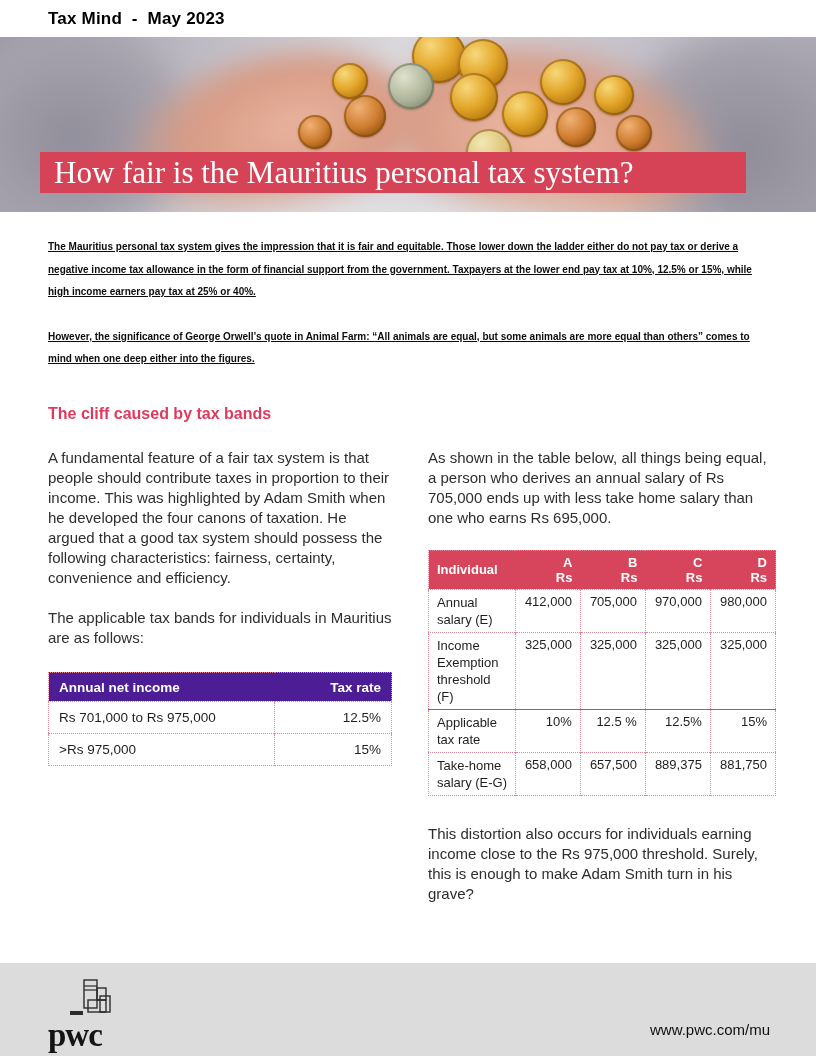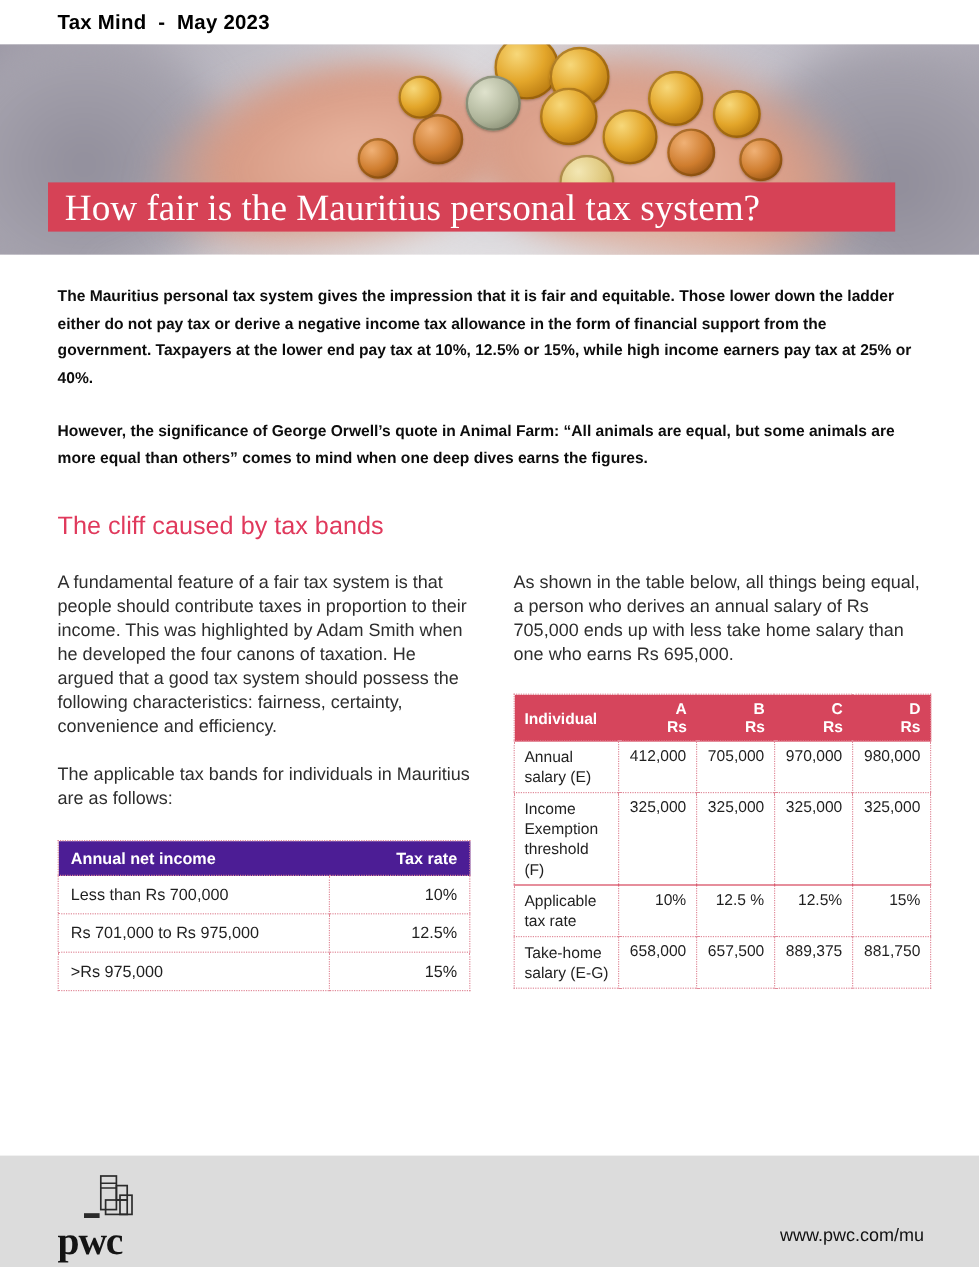--- a/index.html
+++ b/index.html
@@ -41,24 +41,24 @@
 
   .banner {
     position:absolute; left:40px; top:115px; width:706px; height:41px;
     background:#d64256; color:#ffffff; box-sizing:border-box; padding-left:14px;
     font-family:"Liberation Serif", serif; font-weight:400;
     font-size:31px; line-height:41px; white-space:nowrap;
   }
 
   
   .content { flex:1; padding:0 46px 0 48px; box-sizing:border-box; }
-  .intro { font-size:13px; font-weight:bold; color:#0d0d0d; line-height:22.5px; width:722px; }
+  .intro { font-size:10px; font-weight:bold; color:#0d0d0d; line-height:22.5px; width:722px;text-decoration:underline; }
   .intro.p1 { margin:24px 0 0 0; }
   .intro.p2 { margin:22px 0 0 0; }
-  .section-heading { margin:34px 0 0 0; font-size:21px; font-weight:normal; color:#e0395c; }
+  .section-heading { margin:34px 0 0 0; font-size:16px; font-weight:bold; color:#e0395c; }
 
   .columns { display:flex; margin-top:25px; }
   .col-left  { width:344px; }
   .col-right { width:348px; margin-left:36px; }
   .body-p { font-size:15px; line-height:20px; color:#2e2e2e; margin:0; }
   .col-left .p2 { margin-top:20px; }
 
   
   .bands-table { border-collapse:collapse; width:344px; margin-top:24px; font-size:13.5px;
     border:1px dotted #e08a99; }
@@ -124,42 +124,38 @@
     <div class="coin copper" style="left:616px; top:78px;  width:36px; height:36px;"></div>
     <div class="coin" style="left:332px; top:26px;  width:36px; height:36px;"></div>
     <div class="banner">
       <span>How fair is the Mauritius personal tax system?</span>
     </div>
   </div>
 
   <div class="content">
 
     <p class="intro p1">The Mauritius personal tax system gives the impression that it is fair and equitable. Those lower down the ladder either do not pay tax or derive a negative income tax allowance in the form of financial support from the government. Taxpayers at the lower end pay tax at 10%, 12.5% or 15%, while high income earners pay tax at 25% or 40%.</p>
-    <p class="intro p2">However, the significance of George Orwell’s quote in Animal Farm: “All animals are equal, but some animals are more equal than others” comes to mind when one deep dives earns the figures.</p>
+    <p class="intro p2">However, the significance of George Orwell’s quote in Animal Farm: “All animals are equal, but some animals are more equal than others” comes to mind when one deep either into the figures.</p>
 
     <h2 class="section-heading">The cliff caused by tax bands</h2>
 
     <div class="columns">
 
       <div class="col-left">
         <p class="body-p p1">A fundamental feature of a fair tax system is that people should contribute taxes in proportion to their income. This was highlighted by Adam Smith when he developed the four canons of taxation. He argued that a good tax system should possess the following characteristics: fairness, certainty, convenience and efficiency.</p>
         <p class="body-p p2">The applicable tax bands for individuals in Mauritius are as follows:</p>
 
         <table class="bands-table">
           <thead>
             <tr>
               <th>Annual net income</th>
               <th class="rate">Tax rate</th>
             </tr>
           </thead>
           <tbody>
-            <tr>
-              <td>Less than Rs 700,000</td>
-              <td class="rate">10%</td>
-            </tr>
             <tr>
               <td>Rs 701,000 to Rs 975,000</td>
               <td class="rate">12.5%</td>
             </tr>
             <tr>
               <td>&gt;Rs 975,000</td>
               <td class="rate">15%</td>
             </tr>
           </tbody>
         </table>
@@ -215,20 +211,21 @@
             <tr>
               <th>Take-home salary (E-G)</th>
               <td>658,000</td>
               <td>657,500</td>
               <td>889,375</td>
               <td>881,750</td>
             </tr>
           </tbody>
         </table>
 
+        <p class="body-p p2">This distortion also occurs for individuals earning income close to the Rs 975,000 threshold. Surely, this is enough to make Adam Smith turn in his grave?</p>
       </div>
     </div>
   </div>
 
   <div class="footer">
     <div class="logo">
       <svg class="logo-icon" width="58" height="46" viewBox="0 0 58 46" fill="none" xmlns="http://www.w3.org/2000/svg">
         <rect x="22" y="2" width="13" height="28" stroke="#2b2b2b" stroke-width="1.4"></rect>
         <line x1="22" y1="8" x2="35" y2="8" stroke="#2b2b2b" stroke-width="1.2"></line>
         <line x1="22" y1="12" x2="35" y2="12" stroke="#2b2b2b" stroke-width="1.2"></line>

